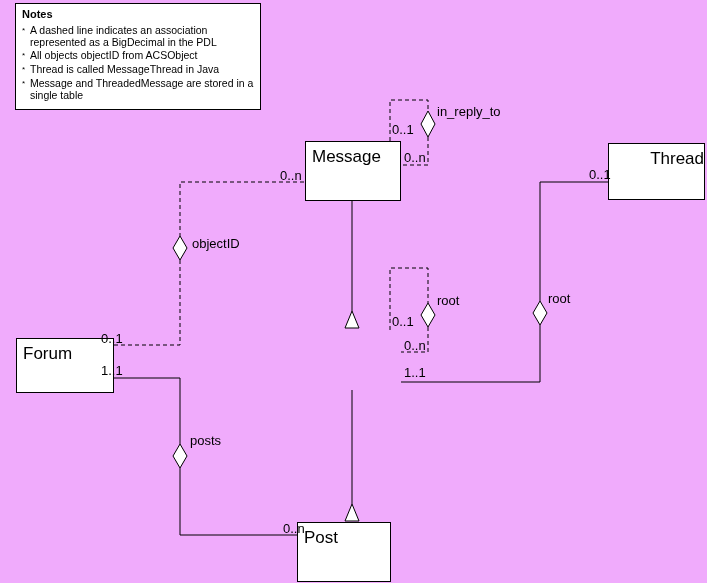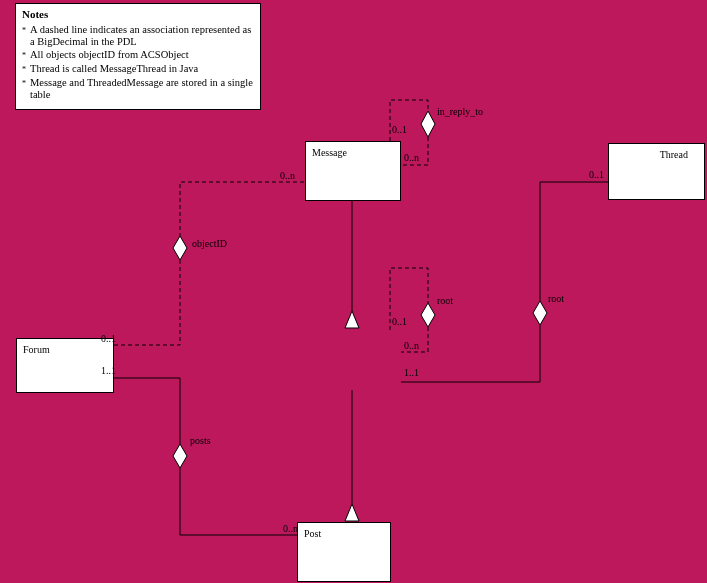--- a/index.html
+++ b/index.html
@@ -1,29 +1,29 @@
 <!DOCTYPE html>
 <html><head>
 <meta charset="utf-8">
 <style>
   html,body{margin:0;padding:0;background:#fff;}
   .stage{
-    position:relative;width:707px;height:583px;background:#be185d;overflow:hidden;
-    font-family:Liberation Serif, serif;color:#000;
+    position:relative;width:707px;height:583px;background:#f0abfc;overflow:hidden;
+    font-family:Liberation Sans, sans-serif;color:#000;
   }
   svg.wires{position:absolute;left:0;top:0;}
   .dash{fill:none;stroke:#000;stroke-width:1;stroke-dasharray:4 3;}
   .solid{fill:none;stroke:#000;stroke-width:1;}
   .diamond{fill:#fff;stroke:#000;stroke-width:1;}
   .tri{fill:#fff;stroke:#000;stroke-width:1;}
   .cls{
     position:absolute;border:1px solid #000;background:#fff;
-    font-size:10px;padding:5px 16px 0 6px;box-sizing:border-box;
+    font-size:17px;padding:5px 0 0 6px;box-sizing:border-box;
   }
-  .lbl{position:absolute;font-size:10px;white-space:nowrap;line-height:11px;}
+  .lbl{position:absolute;font-size:13px;white-space:nowrap;line-height:11px;}
   .notes{
     position:absolute;left:15px;top:3px;width:246px;border:1px solid #000;
     background:#fff;padding:4px 6px 8px 6px;box-sizing:border-box;
   }
   .notes-title{font-weight:bold;font-size:11px;margin:0 0 4px 0;}
   .note-item{display:flex;font-size:10.5px;line-height:12px;margin-top:1px;}
   .note-bullet{flex:none;width:8px;font-size:8px;padding-top:1px;}
   .note-text{flex:1;}
 </style>
 </head>

